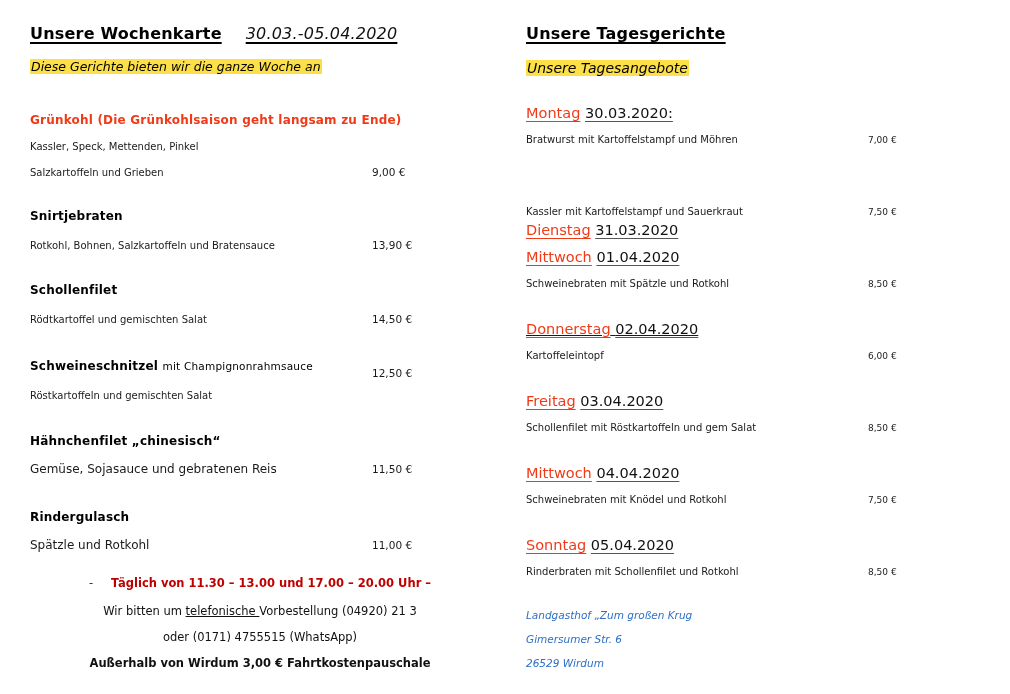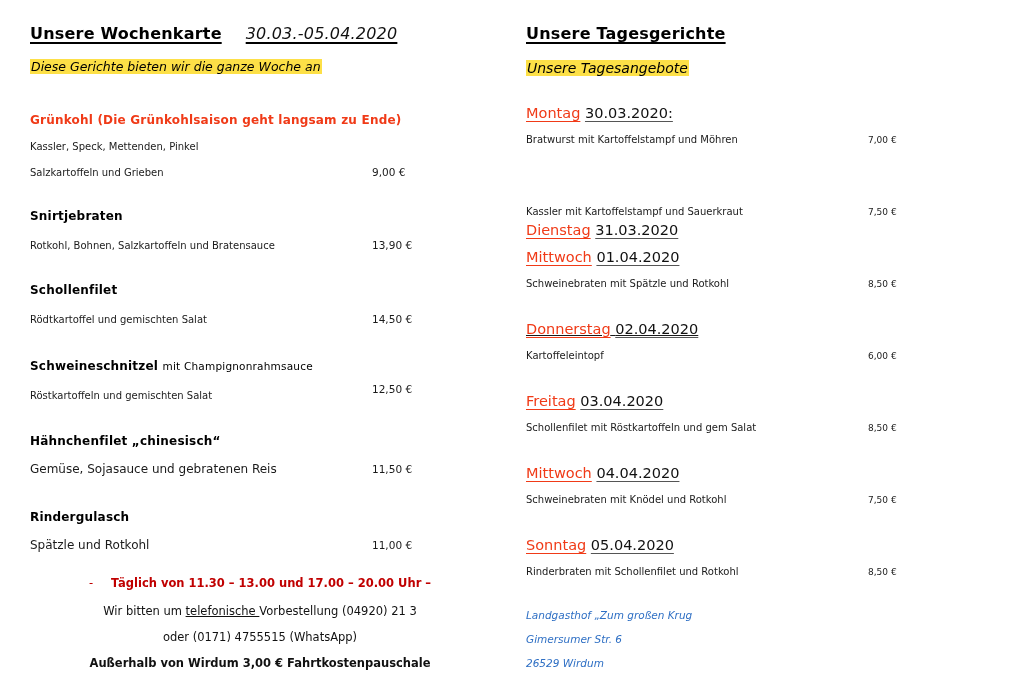--- a/index.html
+++ b/index.html
@@ -72,21 +72,21 @@
 
   <div class="abs dish-title" style="top:283px;">Schollenfilet</div>
   <div class="abs desc" style="top:314px;">Rödtkartoffel und gemischten Salat</div>
   <div class="abs price" style="top:313px; left:342px;">14,50 €</div>
 
   <div class="abs dish-title" style="top:359px;">
     <span>Schweineschnitzel</span>
     <span class="normal">mit Champignonrahmsauce</span>
   </div>
   <div class="abs desc" style="top:390px;">Röstkartoffeln und gemischten Salat</div>
-  <div class="abs price" style="top:383px; left:342px;">12,50 €</div>
+  <div class="abs price" style="top:367px; left:342px;">12,50 €</div>
 
   <div class="abs dish-title" style="top:434px;">Hähnchenfilet „chinesisch“</div>
   <div class="abs desc big" style="top:462px;">Gemüse, Sojasauce und gebratenen Reis</div>
   <div class="abs price" style="top:463px; left:342px;">11,50 €</div>
 
   <div class="abs dish-title" style="top:510px;">Rindergulasch</div>
   <div class="abs desc big" style="top:538px;">Spätzle und Rotkohl</div>
   <div class="abs price" style="top:539px; left:342px;">11,00 €</div>
 
   <div class="abs hours" style="top:576px; left:0;">

